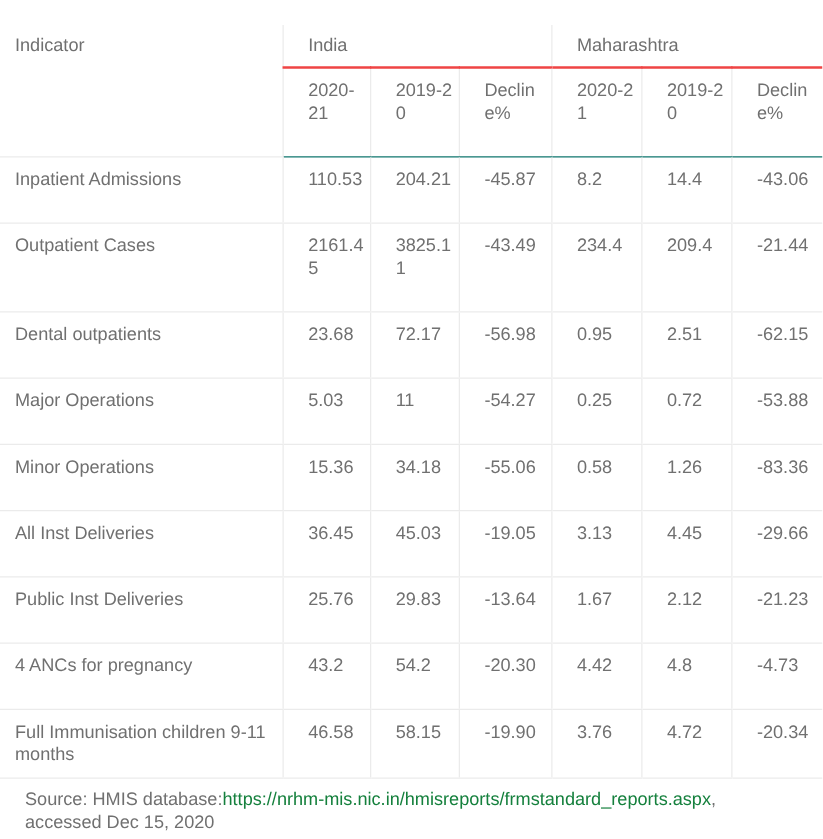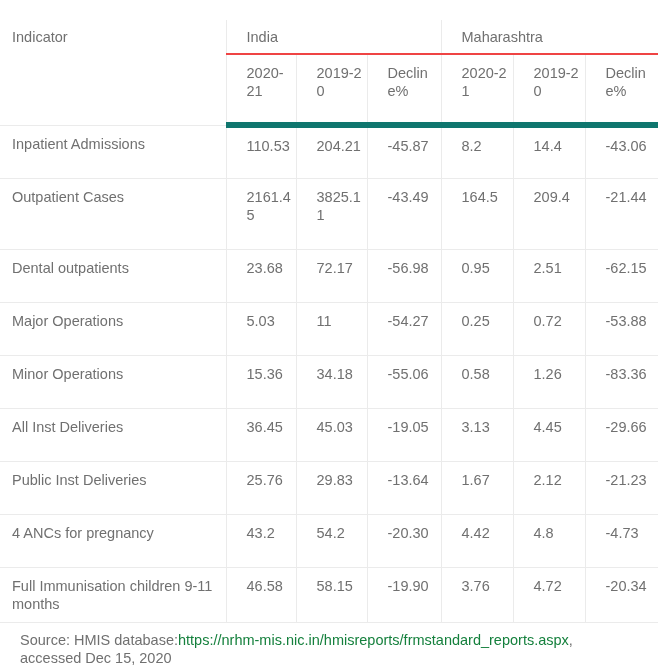--- a/index.html
+++ b/index.html
@@ -30,21 +30,21 @@
       vertical-align: top;
       font-weight: normal;
       padding: 0 4px 0 20px;
       border-left: 1px solid #ebebeb;
       word-break: break-all;
       overflow-wrap: anywhere;
     }
     th:first-child, td:first-child { border-left: none; padding-left: 12px; }
     .grp th { height: 34px; padding-top: 8px; box-sizing: border-box; border-bottom: 2px solid #ef4444; }
     .grp th.ind { border-bottom: none; }
-    .sub th { height: 71px; padding-top: 9px; box-sizing: border-box; border-bottom: 6px solid #0f766e; }
+    .sub th { height: 71px; padding-top: 9px; box-sizing: border-box; border-bottom: 1px solid #0f766e; }
     .sub th.ind-empty { border-bottom: 1px solid #ebebeb; }
     tbody td { padding-top: 9px; padding-bottom: 9px; border-bottom: 1px solid #ebebeb; }
     tbody td.ind { word-break: normal; overflow-wrap: normal; padding-right: 8px; }
     tbody tr.r2 td { height: 53px; box-sizing: border-box; }
     tbody tr.r3 td { height: 71px; box-sizing: border-box; }
     .source {
       font-size: 14.5px;
       line-height: 18px;
       padding: 8px 20px 0 20px;
       color: #707070;
@@ -89,21 +89,21 @@
         <td>-45.87</td>
         <td>8.2</td>
         <td>14.4</td>
         <td>-43.06</td>
       </tr>
       <tr class="r3">
         <td class="ind">Outpatient Cases</td>
         <td>2161.45</td>
         <td>3825.11</td>
         <td>-43.49</td>
-        <td>164.5</td>
+        <td>234.4</td>
         <td>209.4</td>
         <td>-21.44</td>
       </tr>
       <tr class="r2">
         <td class="ind">Dental outpatients</td>
         <td>23.68</td>
         <td>72.17</td>
         <td>-56.98</td>
         <td>0.95</td>
         <td>2.51</td>

